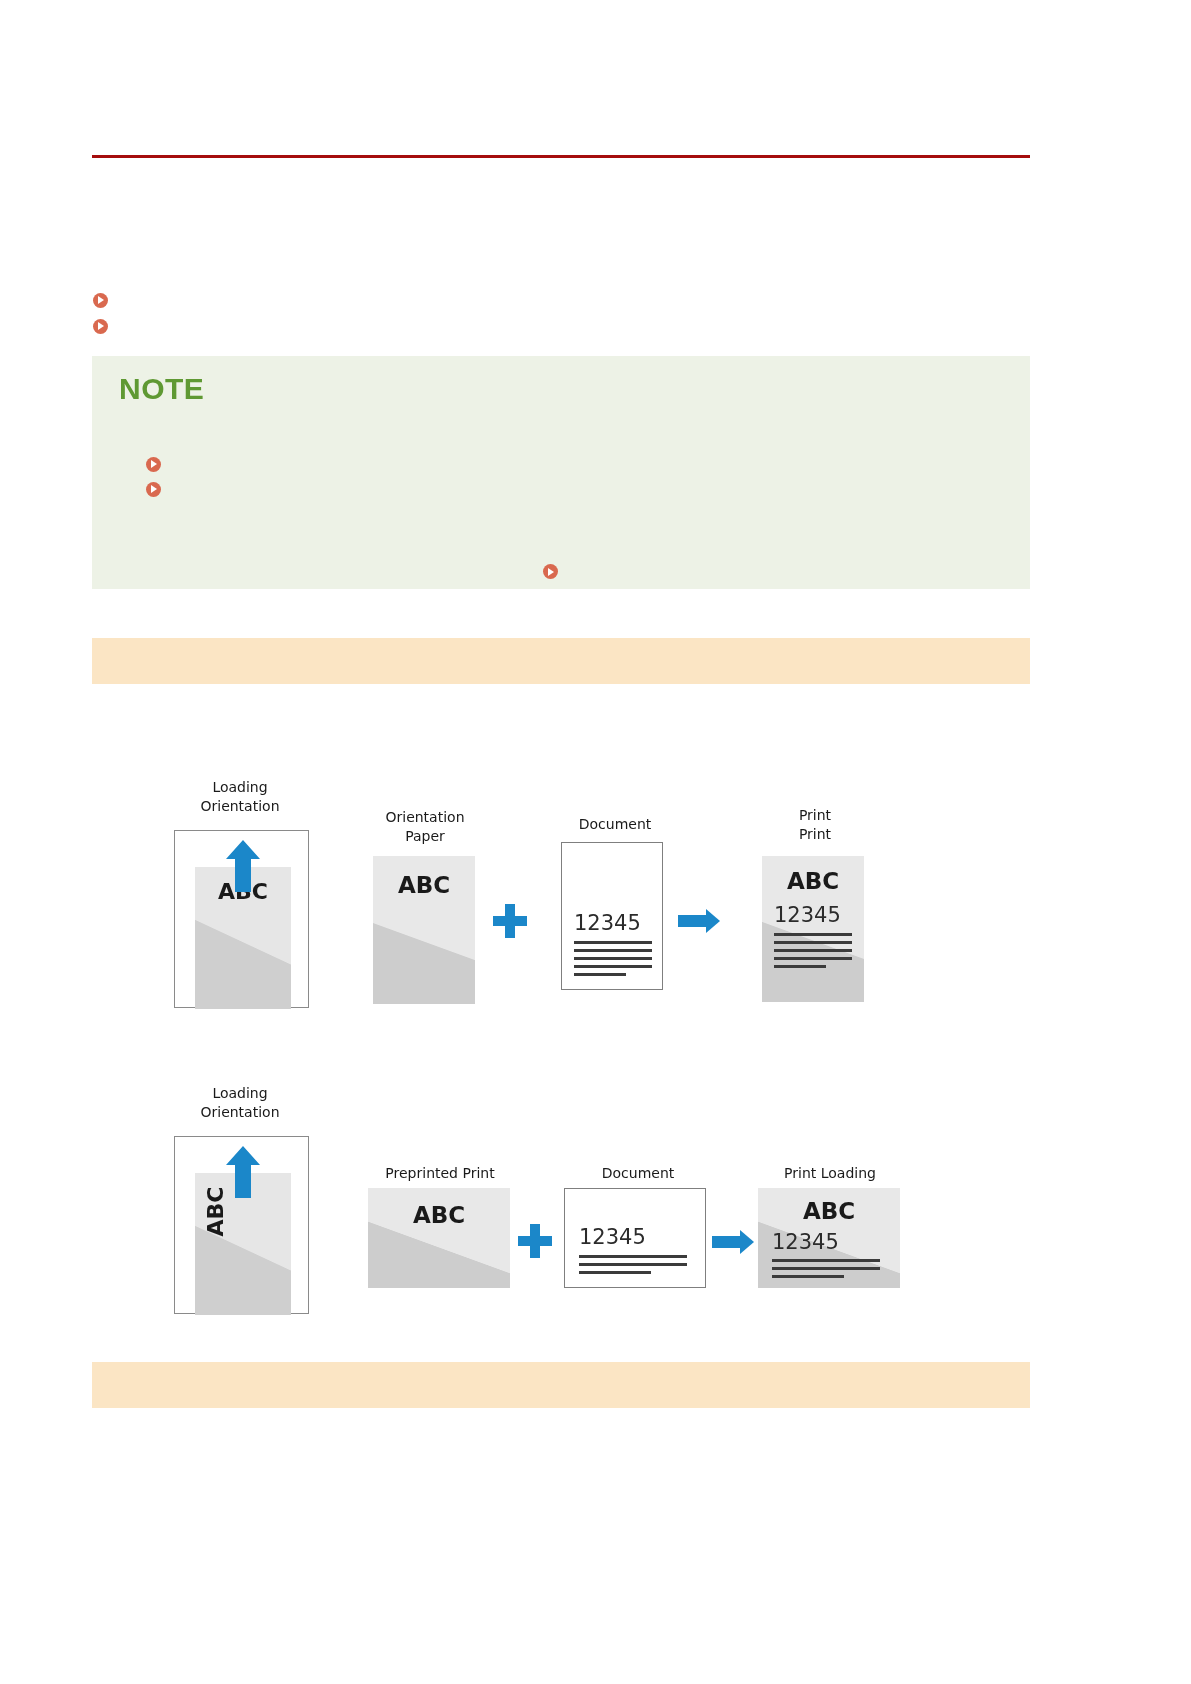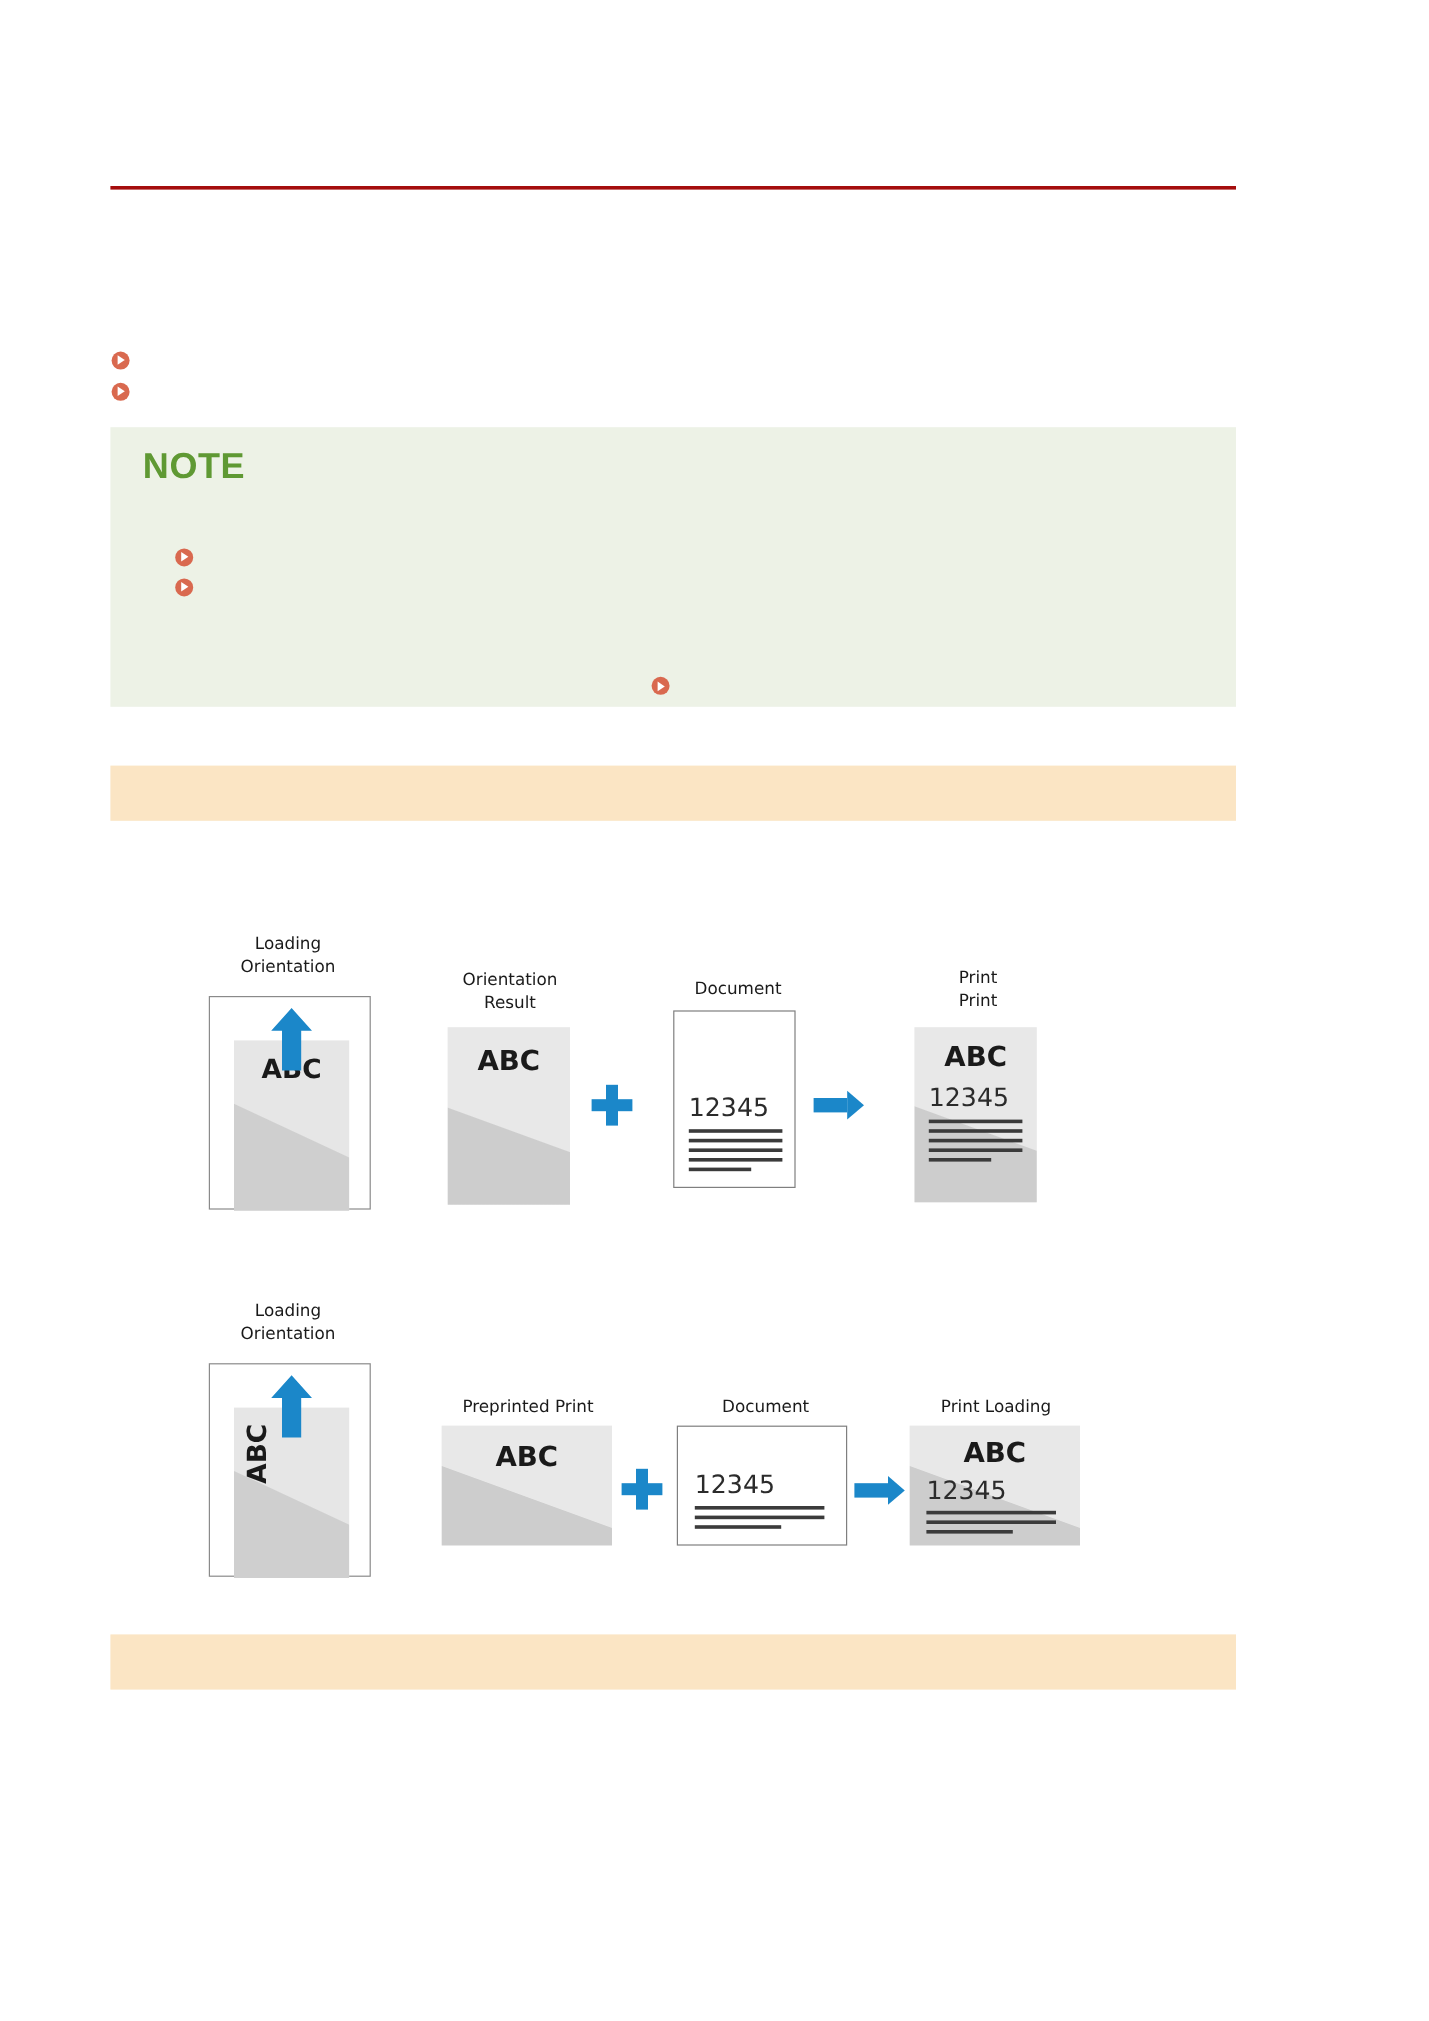--- a/index.html
+++ b/index.html
@@ -343,21 +343,21 @@
 
         <svg class="up-arrow" style="left:50px; top:8px;" width="36" height="54" viewBox="0 0 36 54">
           <polygon points="18,1 35,20 26,20 26,53 10,53 10,20 1,20" fill="#1b87c9"></polygon>
         </svg>
       </div>
     </div>
 
     <div class="tray-block" style="left:195px; top:38px; width:160px;">
       <div class="fig-caption">
         <div>Orientation</div>
-        <div>Result</div>
+        <div>Paper</div>
       </div>
       <div class="sheet gray" style="left:28px; top:48px; width:102px; height:148px;">
         <div class="corner-shade"></div>
         <div class="sheet-abc" style="left:0; top:16px; width:102px; text-align:center; font-size:23px;">ABC</div>
       </div>
     </div>
 
     <div>
       <div class="plus-h" style="left:343px; top:146px; width:34px; height:10px;"></div>
       <div class="plus-v" style="left:355px; top:134px; width:10px; height:34px;"></div>

